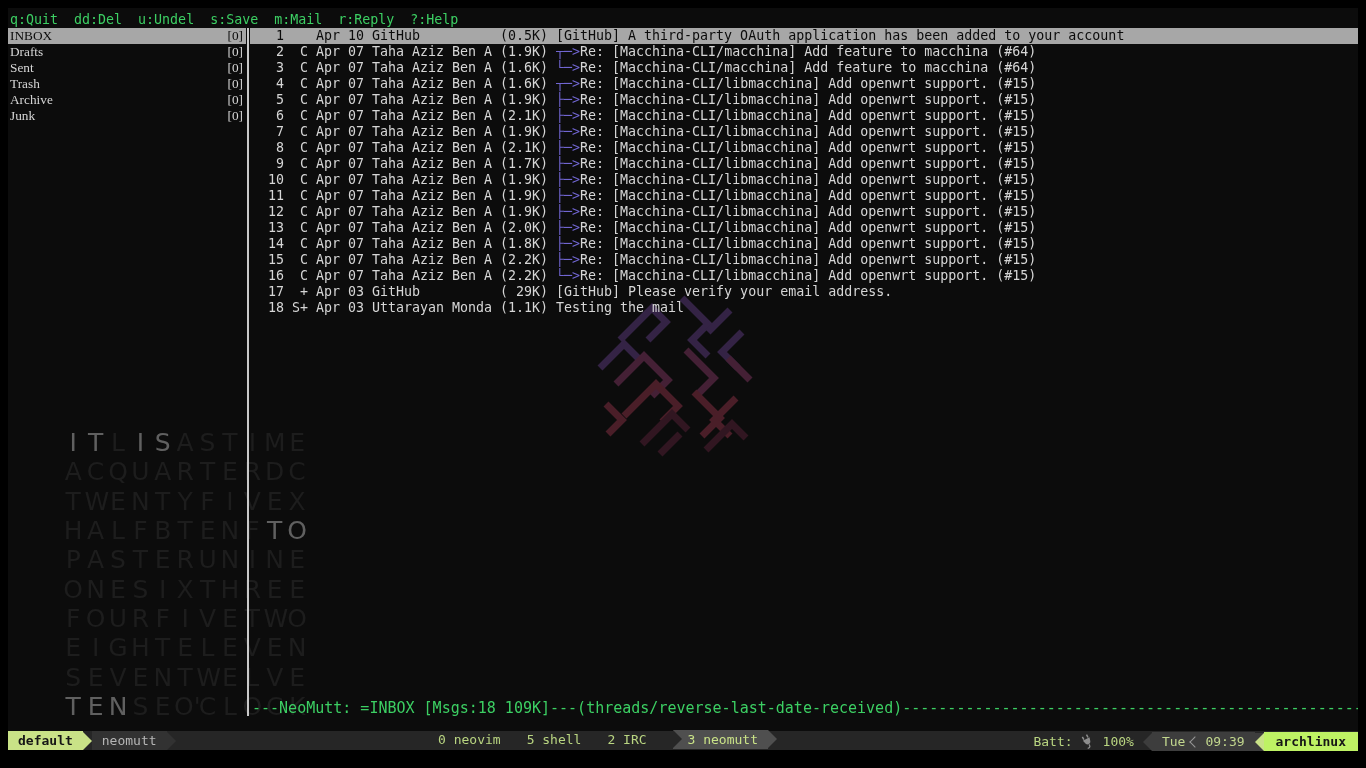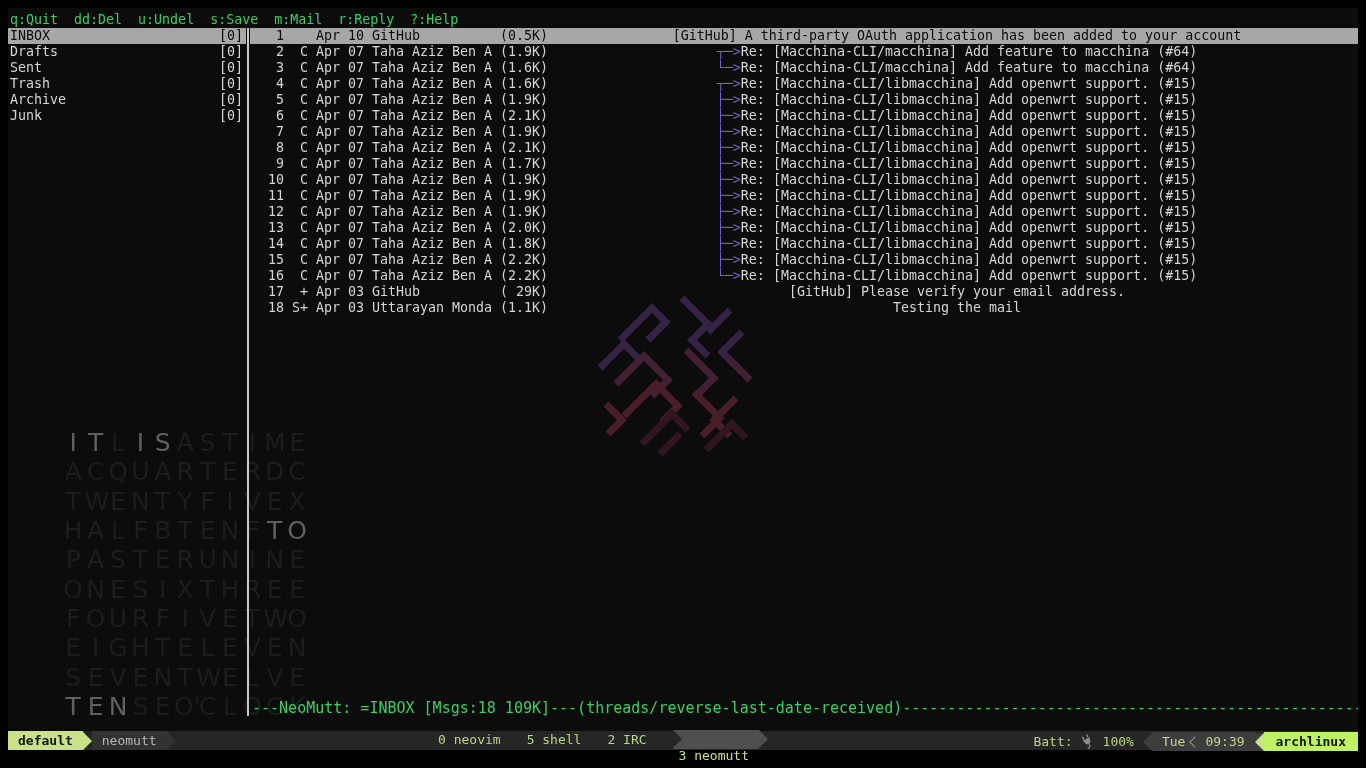--- a/index.html
+++ b/index.html
@@ -13,56 +13,56 @@
   .wc-letter{display:inline-block;width:22.4px;text-align:center;font-size:25px;color:#1d1d1d;
              font-weight:500;}
   .wc-letter.on{color:#606060;}
   .maze{position:absolute;left:590px;top:288px;z-index:1;opacity:.95;}
 
   
   .helpbar{position:absolute;left:10px;top:12px;height:16px;line-height:16px;z-index:2;
            color:#3ccf63;font-size:13.3px;white-space:pre;}
   .help-item{margin-right:16px;}
 
-  .sidebar{position:absolute;left:8px;top:28px;width:238px;z-index:2;font-size:13.3px;}
+  .sidebar{position:absolute;left:8px;top:28px;width:238px;z-index:2;font-size:13.3px;font-family:Liberation Serif, serif;}
   .sb-item{display:flex;justify-content:space-between;height:16px;line-height:16px;
            color:#d6d6d6;padding:0 3px 0 2px;white-space:pre;}
   .sb-item.selected{background:#a7a7a7;color:#0b0b0b;}
 
   .divider{position:absolute;left:247px;top:28px;width:2px;height:688px;background:#c9c9c9;z-index:2;}
 
   .maillist{position:absolute;left:250px;top:28px;right:8px;z-index:2;font-size:13.3px;}
   .mrow{display:flex;column-gap:8px;height:16px;line-height:16px;color:#d6d6d6;
         padding-left:2px;white-space:pre;overflow:hidden;}
   .mrow.selected{background:#a7a7a7;color:#0b0b0b;}
   .f-num{width:32px;text-align:right;flex:none;}
   .f-flags{width:16px;text-align:right;flex:none;}
   .f-date{width:48px;flex:none;}
   .f-from{width:120px;flex:none;overflow:hidden;}
   .f-size{width:48px;flex:none;}
-  .f-sw{flex:1;overflow:hidden;white-space:pre;text-align:center;}
+  .f-sw{flex:1;overflow:hidden;white-space:pre;}
   .f-thread{color:#7166d2;}
   .mrow.selected .f-thread{color:#0b0b0b;}
 
   .statusline{position:absolute;left:252px;top:700px;height:16px;line-height:16px;z-index:2;
               color:#3ccf63;font-size:15px;white-space:pre;overflow:hidden;right:8px;}
 
   
   .tmuxbar{position:absolute;left:8px;right:8px;top:731px;height:19px;background:#262626;
            z-index:3;display:flex;align-items:center;font-size:13px;}
   .seg{display:inline-flex;align-items:center;height:19px;padding:0 10px;justify-content:flex-end;}
   .seg-session{background:#c9e287;color:#161616;font-weight:bold;}
   .seg-pane{background:#323232;color:#b5b5b5;}
   .arrow{width:0;height:0;border-top:9.5px solid transparent;border-bottom:9.5px solid transparent;flex:none;}
   .ar{border-left:9px solid transparent;}
   .al{border-right:9px solid transparent;}
 
   .winlist{position:absolute;left:430px;top:0;height:16px;display:flex;align-items:center;}
   .win{color:#b9d581;margin-right:26px;white-space:pre;}
-  .aseg{display:inline-flex;align-items:flex-start;height:19px;background:#4f4f4f;flex-direction:column;}
+  .aseg{display:inline-flex;align-items:center;height:19px;background:#4f4f4f;}
   .aseg .lbl{color:#c9e287;padding:0 10px 0 6px;white-space:pre;}
 
   .rgroup{position:absolute;right:0;top:0;height:21px;display:flex;align-items:center;}
   .rtext{color:#b9d581;white-space:pre;}
   .seg-dt{background:#3d3d3d;color:#c2d78e;gap:6px;}
   .chev{width:7px;height:7px;border-left:1.5px solid #979797;border-bottom:1.5px solid #979797;
         transform:rotate(45deg);flex:none;}
   .seg-host{background:#bef264;color:#161616;font-weight:bold;padding:0 12px;}
   .plug{margin:0 8px 0 7px;transform:rotate(-28deg);}
 </style>

